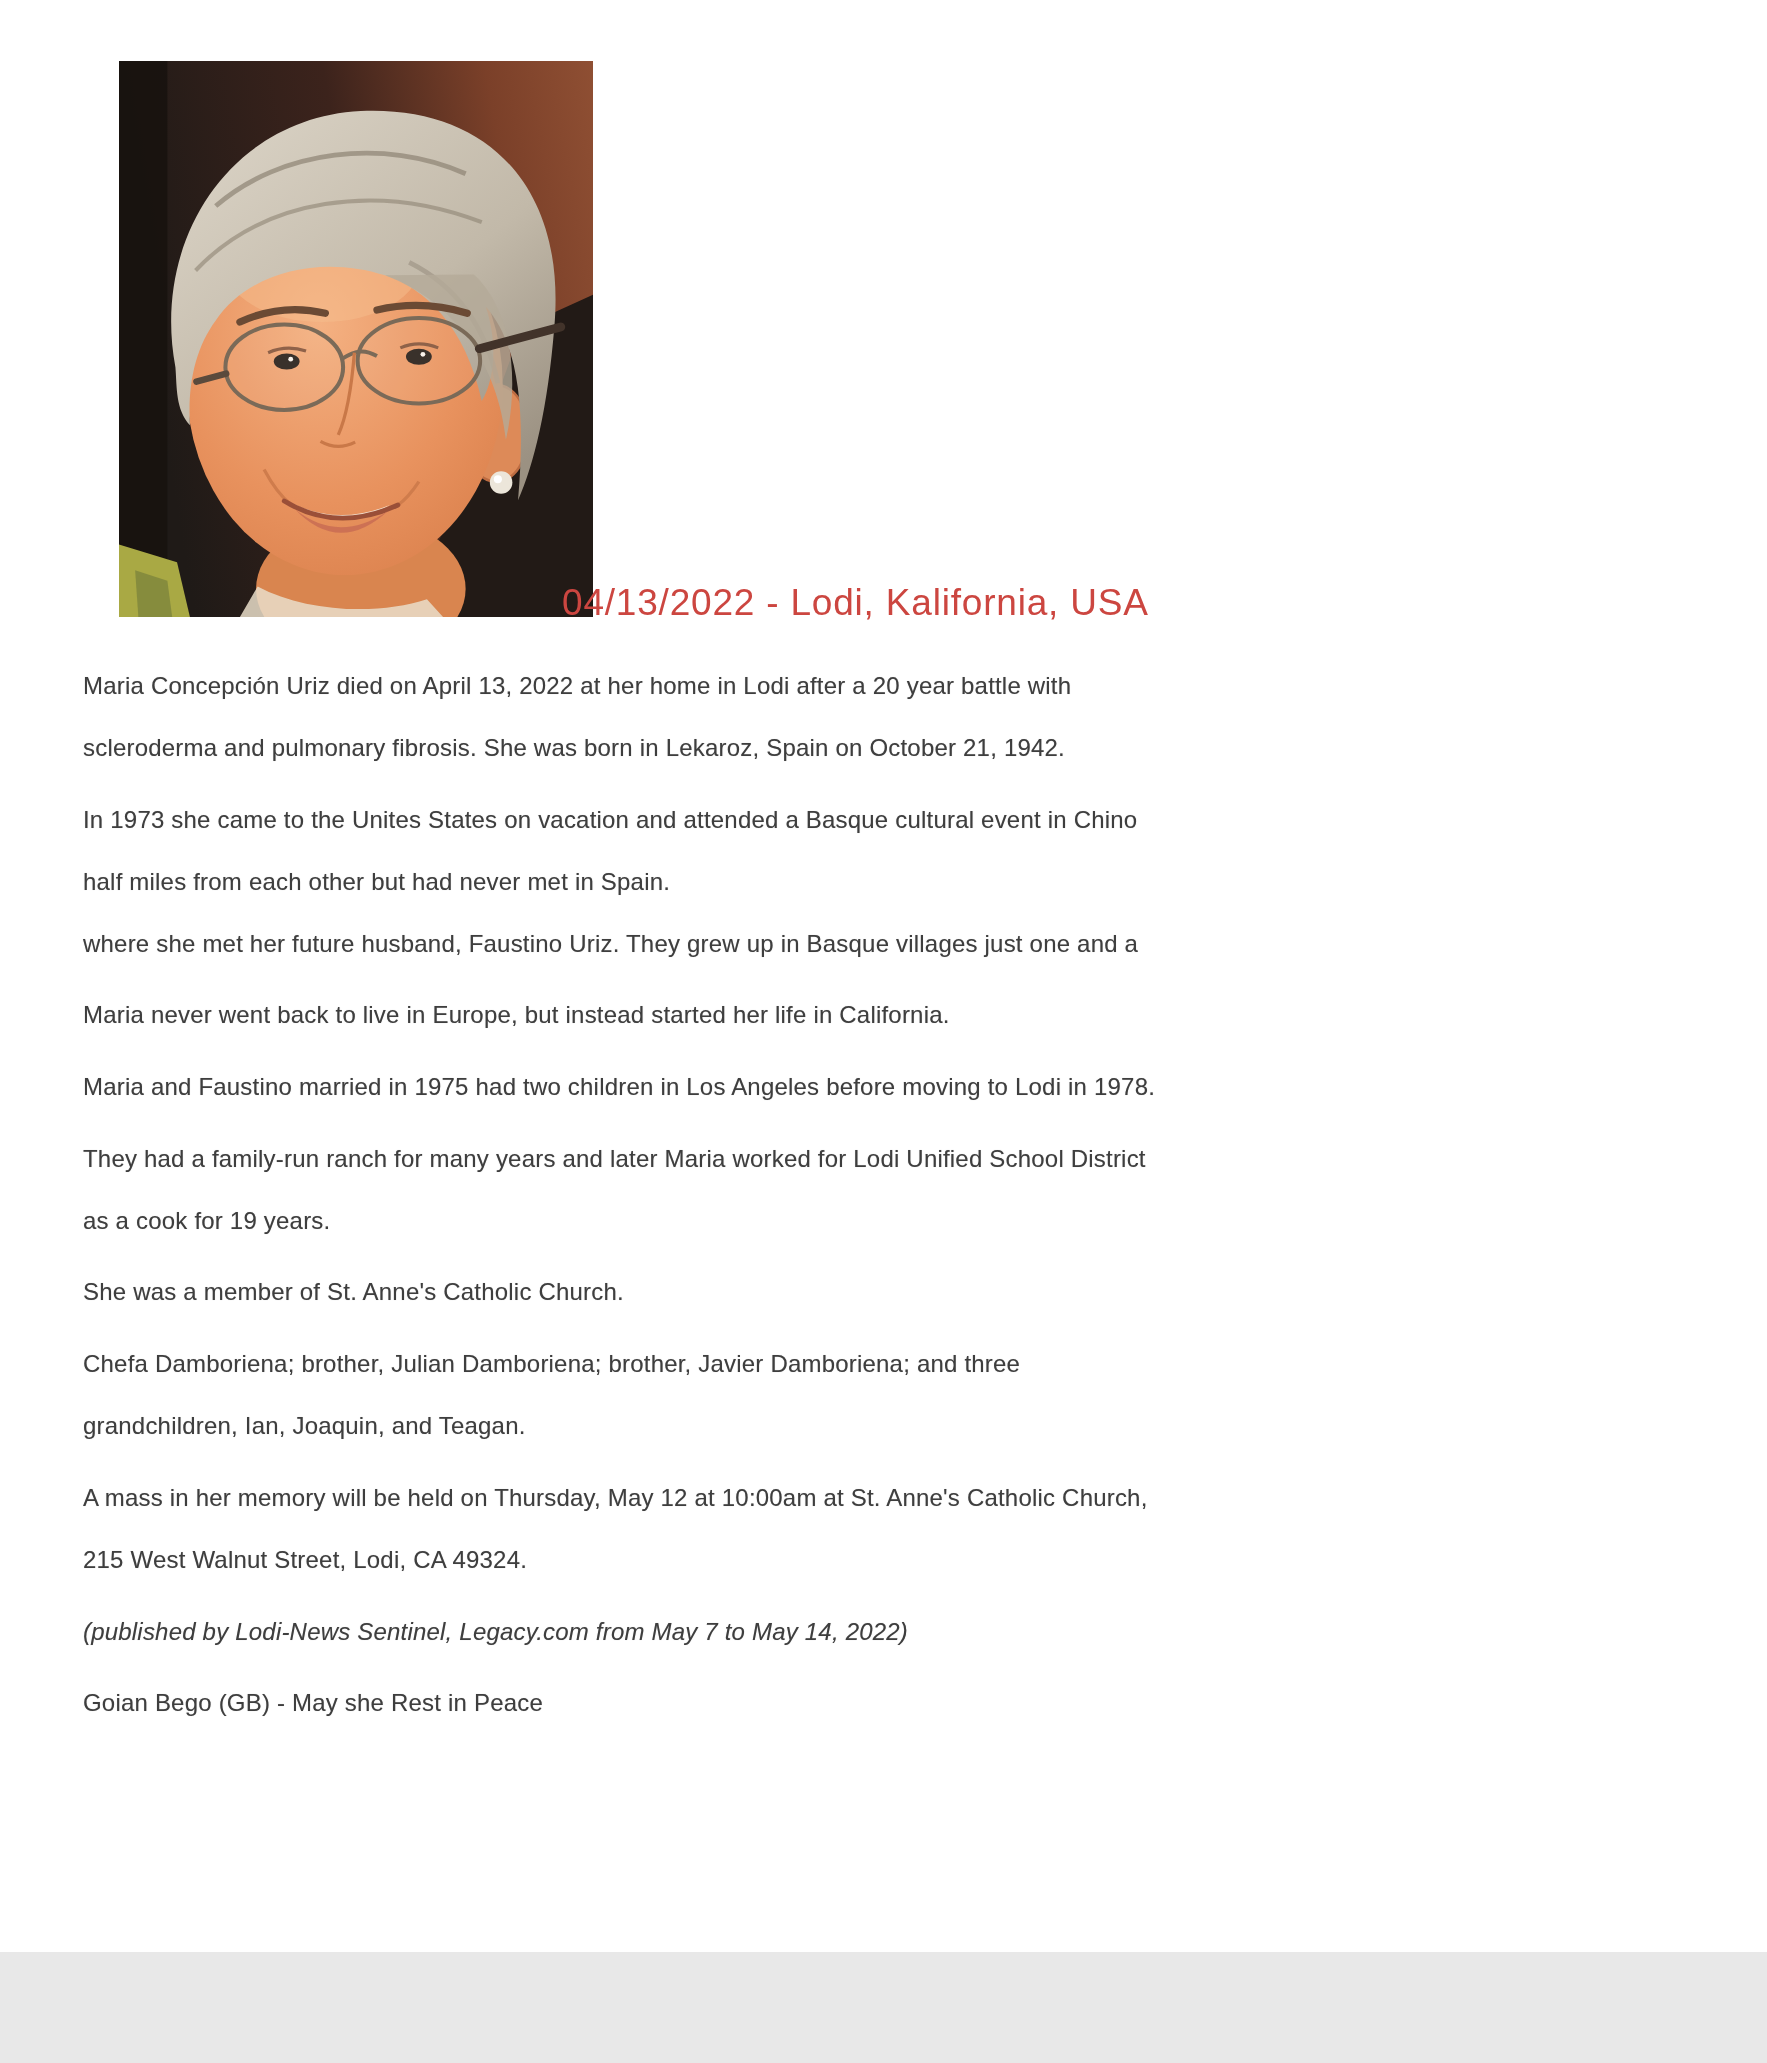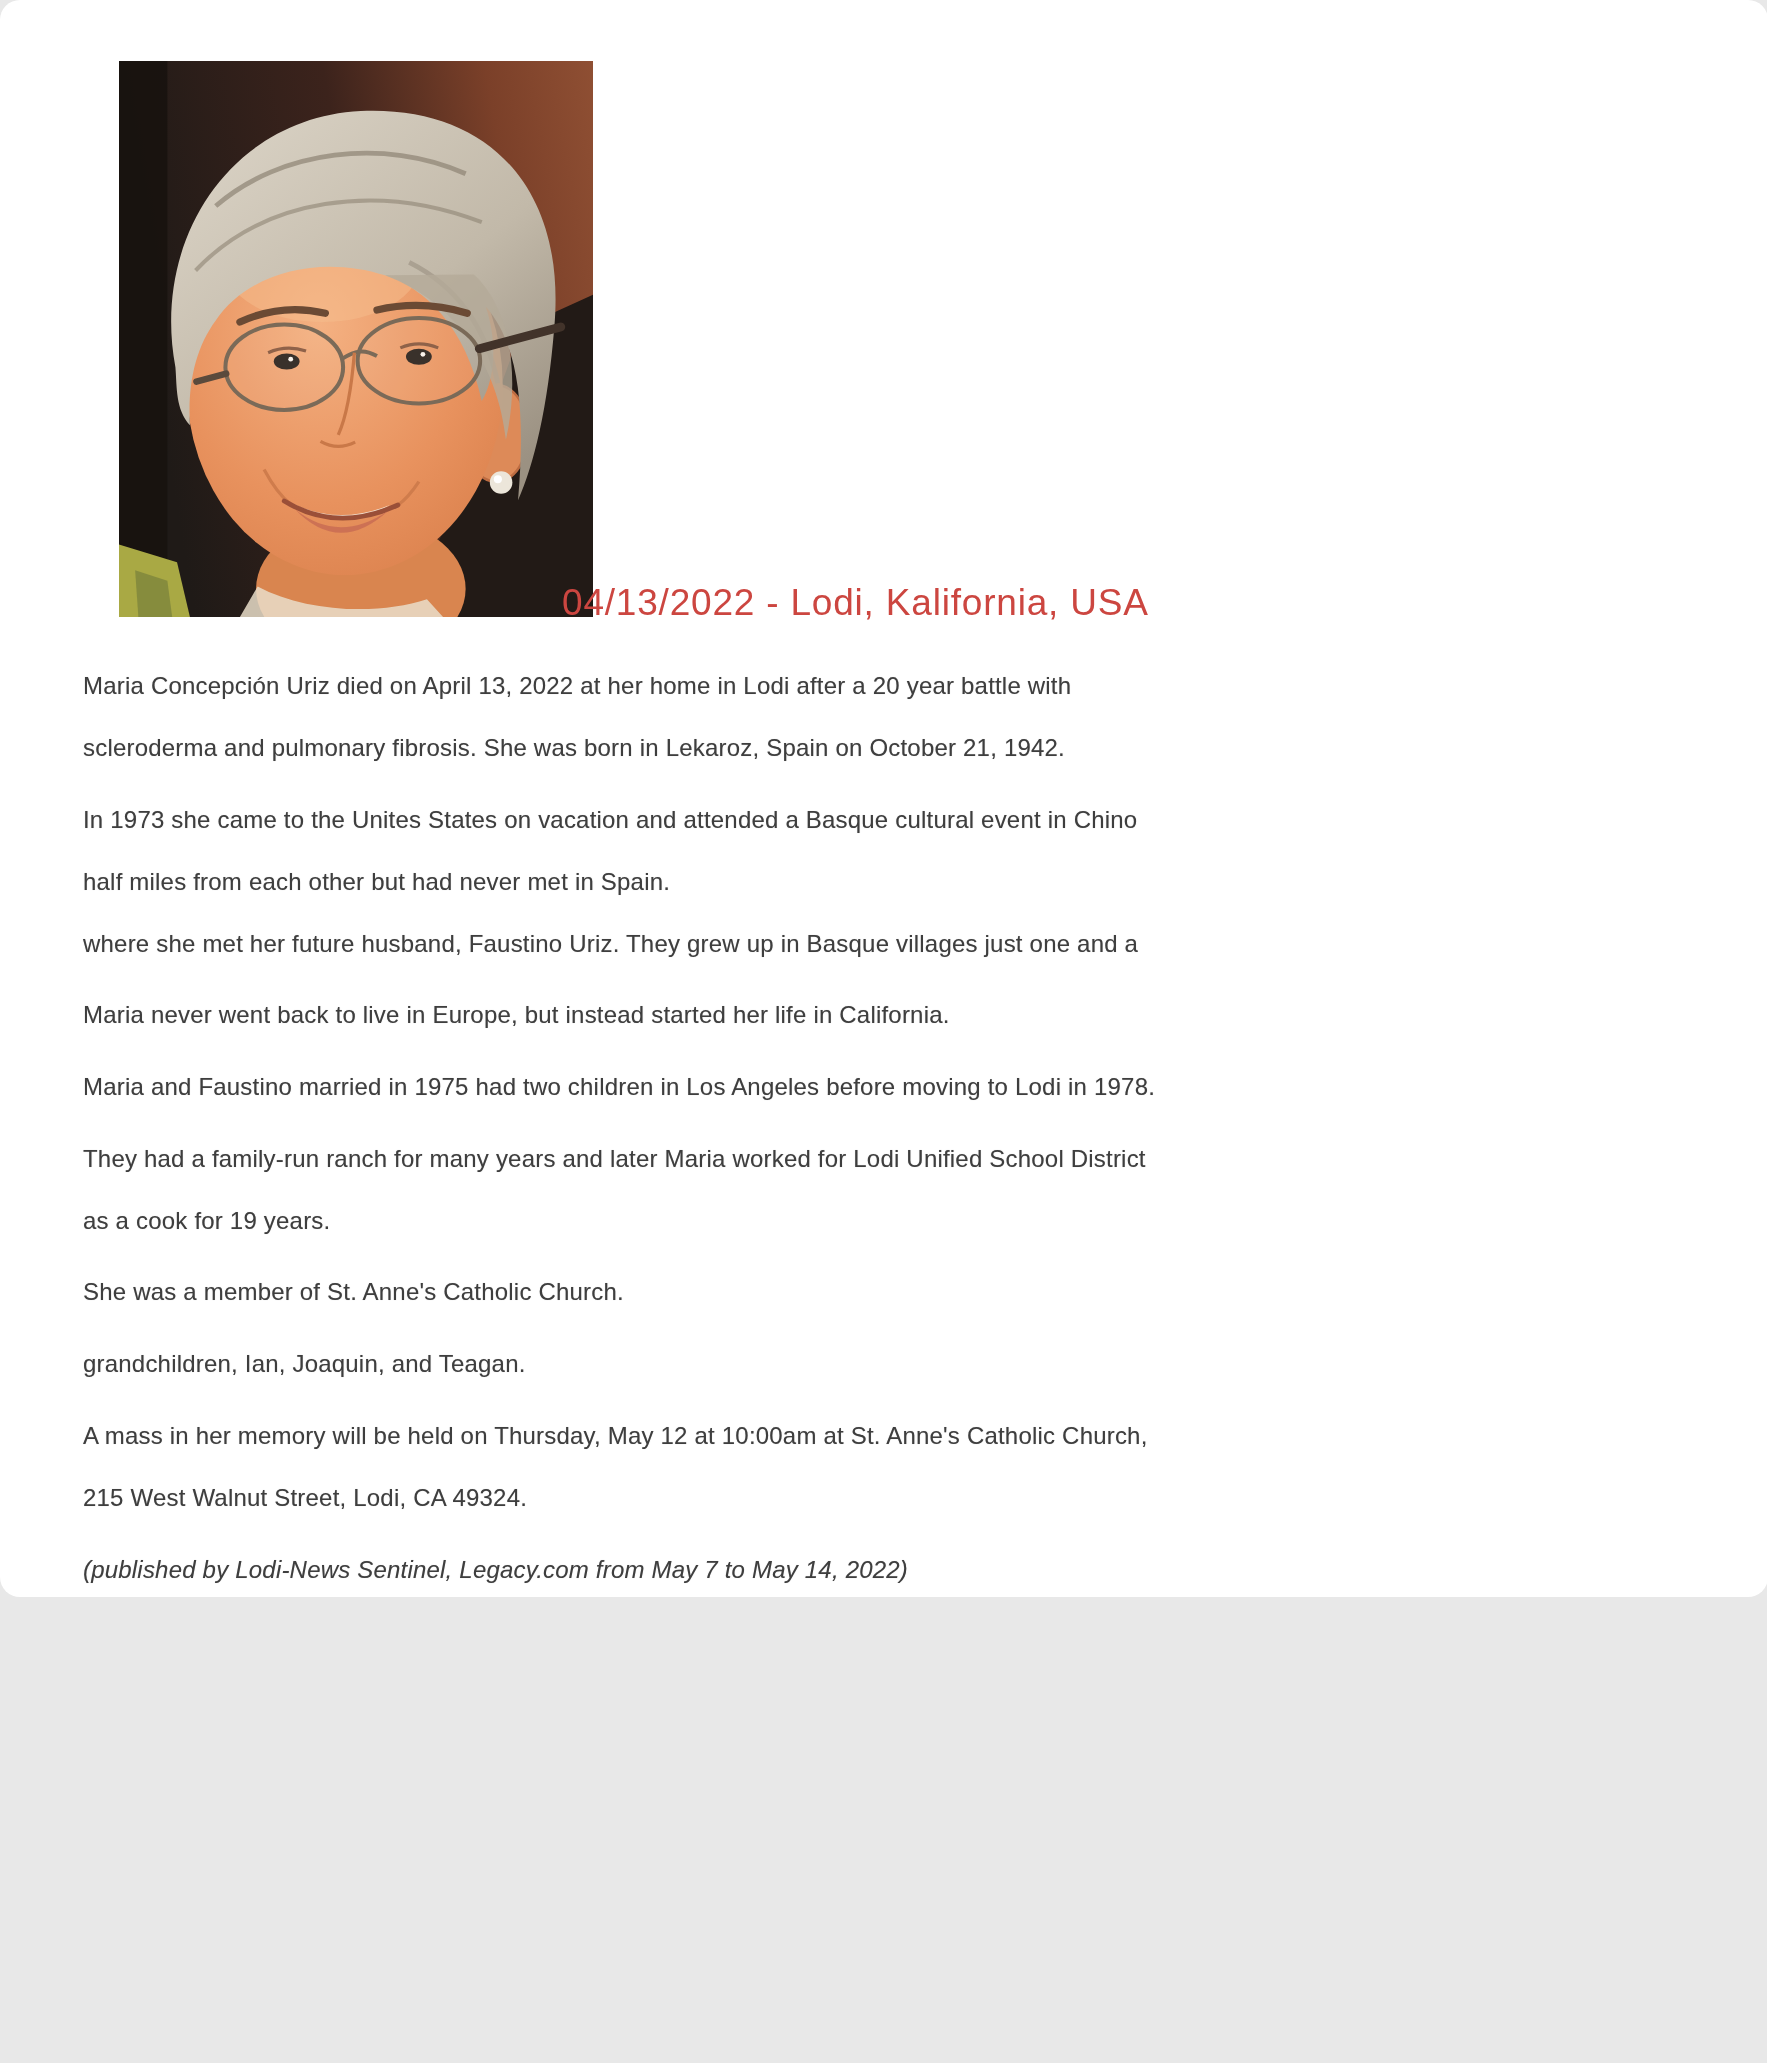--- a/index.html
+++ b/index.html
@@ -1,23 +1,22 @@
 <!DOCTYPE html>
 <html style="font-size:13px"><head>
 <meta charset="utf-8">
 <style>
   html,body{margin:0;padding:0;background:#e8e8e8;}
   .page{
     position:relative;
     width:1768px;
-    height:1597px;
+    height:1952px;
     background:#ffffff;
     font-family:"Liberation Sans","DejaVu Sans",sans-serif;
     overflow:hidden;
-    border-radius:20px;
   }
   .photo{
     position:absolute;
     left:119px; top:61px;
     width:474px; height:556px;
   }
   .photo svg{display:block;width:100%;height:100%;}
   .caption{
     position:absolute;
     left:562px; top:582px;
@@ -153,20 +152,21 @@
     </p>
 
     <p class="para">
       <span class="line">She was a member of St. Anne's Catholic Church.</span>
     </p>
 
     <p class="para">
     </p>
 
     <p class="para">
+      <span class="line">Chefa Damboriena; brother, Julian Damboriena; brother, Javier Damboriena; and three</span>
       <span class="line">grandchildren, Ian, Joaquin, and Teagan.</span>
     </p>
 
     <p class="para">
       <span class="line">A mass in her memory will be held on Thursday, May 12 at 10:00am at St. Anne's Catholic Church,</span>
       <span class="line">215 West Walnut Street, Lodi, CA 49324.</span>
     </p>
 
     <p class="para pub">
       <span>(published by </span><span class="u">Lodi-News Sentinel, Legacy.com</span><span> from May 7 to May 14, 2022)</span>

